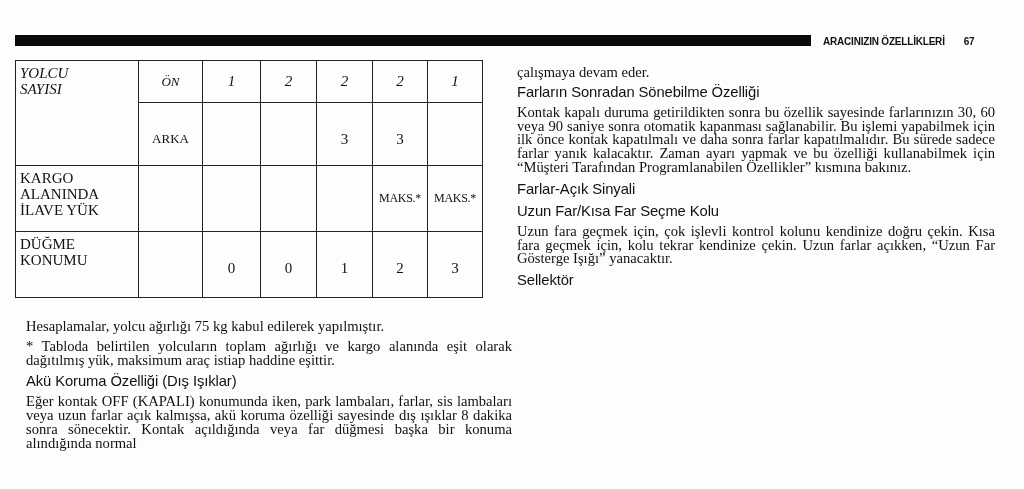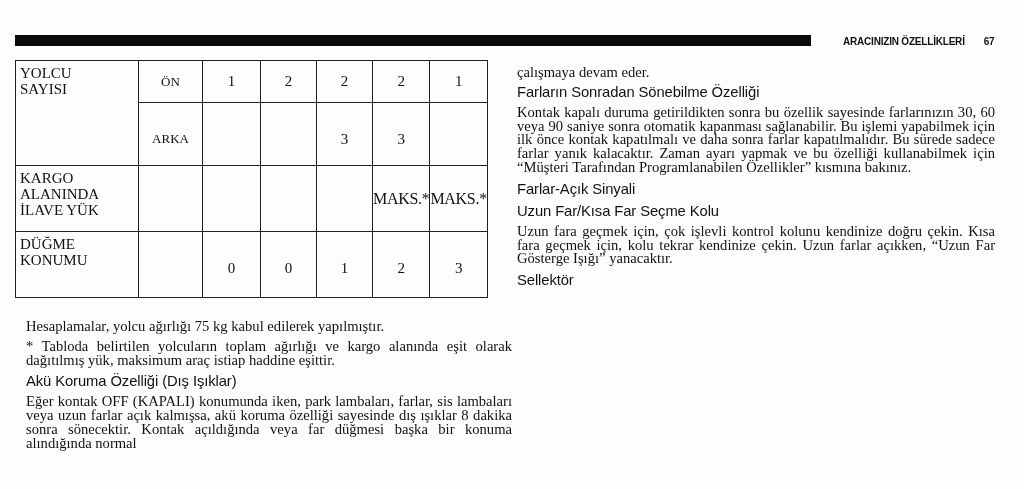--- a/index.html
+++ b/index.html
@@ -5,36 +5,36 @@
   html, body { margin: 0; padding: 0; }
   body {
     width: 1024px; height: 489px; background: #fdfdfd; position: relative; overflow: hidden;
     font-family: "Liberation Serif", serif; color: #111;
   }
   .bar {
     position: absolute; left: 15px; top: 35px; width: 796px; height: 11px; background: #0a0a0a;
   }
   .running-head {
     position: absolute; left: 823px; top: 35px; height: 12px; display: flex; align-items: center;
-    font-family: "Liberation Sans", sans-serif; font-weight: bold; font-size: 10px; letter-spacing: -0.2px; margin-left: 20px;
+    font-family: "Liberation Sans", sans-serif; font-weight: bold; font-size: 10px; letter-spacing: -0.2px;
   }
   .running-head .pnum { margin-left: 19px; }
 
   
   .load-table {
     position: absolute; left: 15px; top: 60px; border-collapse: collapse;
     font-size: 15px;
   }
   .load-table td { border: 1.3px solid #222; padding: 0; vertical-align: middle; text-align: center; }
   .load-table td.rowhead { text-align: left; vertical-align: top; padding: 4px 0 0 4px; line-height: 16px; }
   .load-table td.sub { font-size: 13px; }
-  .load-table td.maks { font-size: 16px; letter-spacing: -0.3px; }
+  .load-table td.maks { font-size: 12px; letter-spacing: -0.3px; }
   .c0 { width: 118px; } .c1 { width: 63px; } .c2 { width: 57px; } .c3 { width: 55px; }
   .c4 { width: 55px; } .c5 { width: 54px; } .c6 { width: 54px; }
-  .r1 { height: 42px; } .r2 { height: 63px; } .r3 { height: 66px; } .r4 { height: 66px; }
+  .r1 { height: 42px; font-style: italic; } .r2 { height: 63px; } .r3 { height: 66px; } .r4 { height: 66px; }
   .r4 td.val { vertical-align: top; padding-top: 28px; }
   .r2 td.val { vertical-align: middle; padding-top: 10px; }
 
   
   .col { position: absolute; font-size: 14.6px; line-height: 13.8px; }
   .col-left { left: 26px; top: 320px; width: 486px; }
   .col-right { left: 517px; top: 66px; width: 478px; }
   .p { margin: 0 0 6px 0; text-align: justify; }
   .h {
     font-family: "Liberation Sans", sans-serif; font-weight: normal; font-size: 14.8px;

